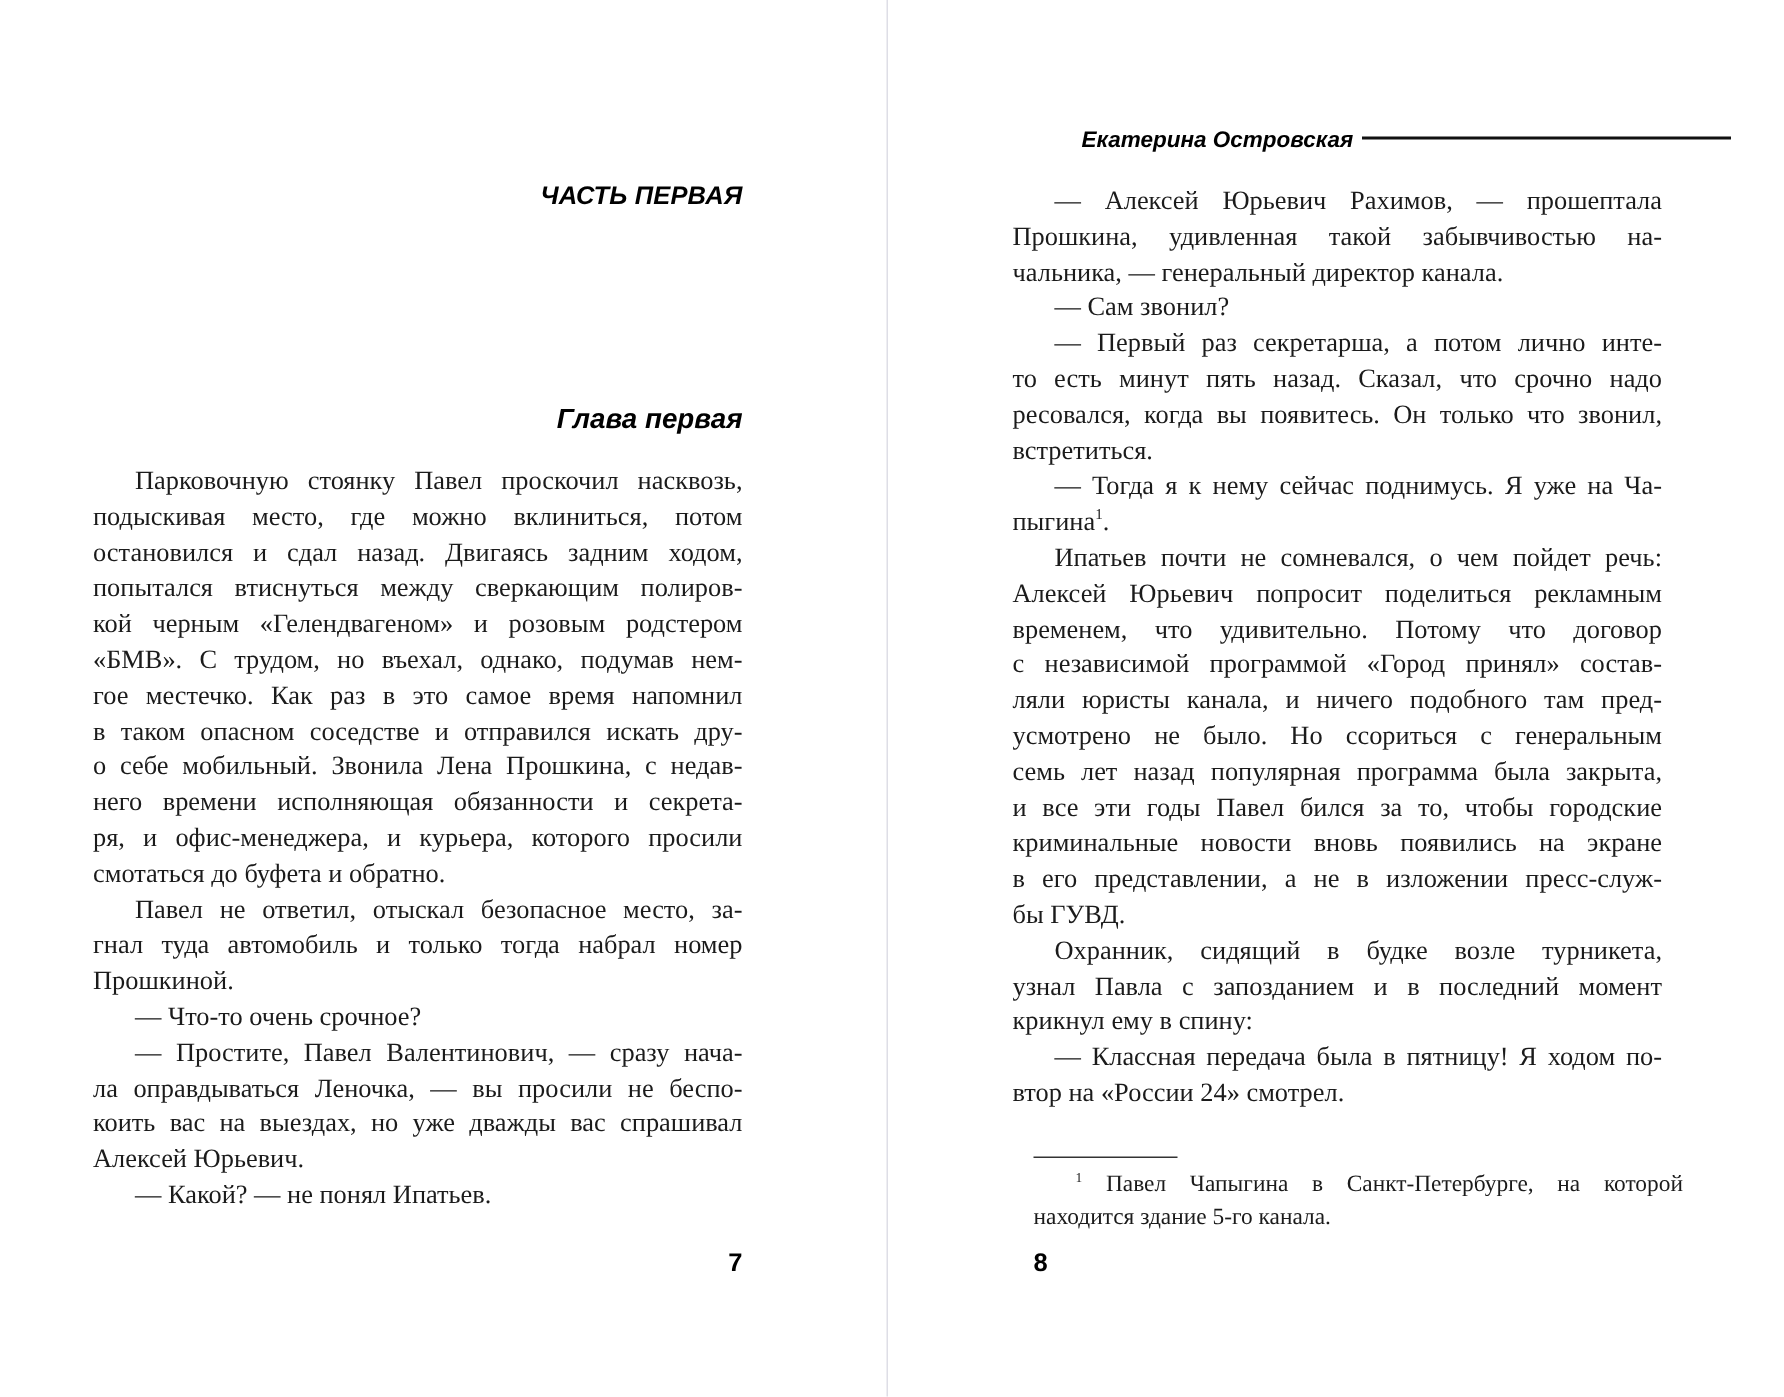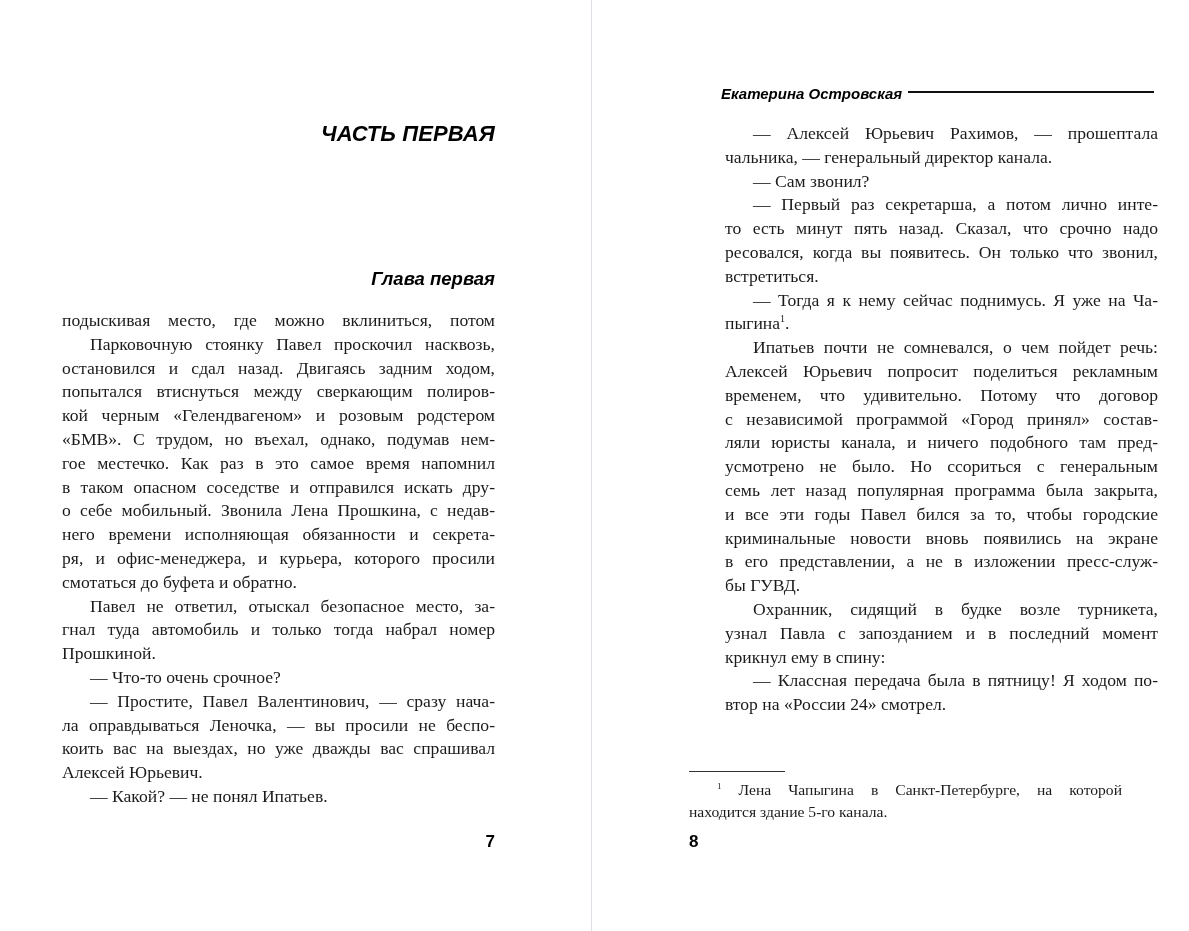--- a/index.html
+++ b/index.html
@@ -42,39 +42,39 @@
     font-weight: bold;
     font-style: italic;
     color: #000;
   }
 
   
   .part-title {
     position: absolute;
     right: 96px;
     top: 121px;
-    font-size: 22px;
+    font-size: 17px;
     letter-spacing: 0.1px;
     text-align: right;
   }
   .chapter-title {
     position: absolute;
     right: 96px;
     top: 268px;
     font-size: 18.5px;
   }
   .left-text {
     position: absolute;
     left: 62px;
     top: 309px;
     width: 433px;
   }
   .right-text {
     position: absolute;
-    left: 725px;
+    left: 675px;
     top: 122px;
     width: 433px;
   }
   .para {
     margin: 0;
     text-indent: 28px;
     text-align: justify;
     hyphens: manual;
   }
   .para .line {
@@ -152,22 +152,22 @@
   .footnote .sup { font-size: 9px; vertical-align: 6px; }
 </style>
 </head>
 <body>
 
 <div class="page page-left">
   <div class="part-title sans-bold-italic">ЧАСТЬ ПЕРВАЯ</div>
   <div class="chapter-title sans-bold-italic">Глава первая</div>
   <div class="left-text serif" id="left-text">
       <div class="para">
+        <span class="line first">Парковочную стоянку Павел проскочил насквозь,</span>
         <span class="line rest">подыскивая место, где можно вклиниться, потом</span>
-        <span class="line first">Парковочную стоянку Павел проскочил насквозь,</span>
         <span class="line rest">остановился и сдал назад. Двигаясь задним ходом,</span>
         <span class="line rest">попытался втиснуться между сверкающим полиров-</span>
         <span class="line rest">кой черным «Гелендвагеном» и розовым родстером</span>
         <span class="line rest">«БМВ». С трудом, но въехал, однако, подумав нем-</span>
         <span class="line rest">гое местечко. Как раз в это самое время напомнил</span>
         <span class="line rest">в таком опасном соседстве и отправился искать дру-</span>
         <span class="line rest">о себе мобильный. Звонила Лена Прошкина, с недав-</span>
         <span class="line rest">него времени исполняющая обязанности и секрета-</span>
         <span class="line rest">ря, и офис-менеджера, и курьера, которого просили</span>
         <span class="line rest last">смотаться до буфета и обратно.</span>
@@ -198,20 +198,21 @@
 <div class="page page-right"></div>
 
 <div class="running-header">
   <span class="author sans-bold-italic">Екатерина Островская</span>
   <span class="rule"></span>
 </div>
 
 <div class="right-text serif" id="right-text">
     <div class="para">
       <span class="line first">—  Алексей Юрьевич Рахимов, — прошептала</span>
+      <span class="line rest">Прошкина, удивленная такой забывчивостью на-</span>
       <span class="line rest last">чальника, — генеральный директор канала.</span>
     </div>
     <div class="para">
       <span class="line first last">—  Сам звонил?</span>
     </div>
     <div class="para">
       <span class="line first">—  Первый раз секретарша, а потом лично инте-</span>
       <span class="line rest">то есть минут пять назад. Сказал, что срочно надо</span>
       <span class="line rest">ресовался, когда вы появитесь. Он только что звонил,</span>
       <span class="line rest last">встретиться.</span>
@@ -239,17 +240,17 @@
       <span class="line rest last">крикнул ему в спину:</span>
     </div>
     <div class="para">
       <span class="line first">—  Классная передача была в пятницу! Я ходом по-</span>
       <span class="line rest last">втор на «России 24» смотрел.</span>
     </div>
   </div>
 
 <div class="footnote-rule"></div>
 <div class="footnote">
-  <span class="line first"><span class="sup">1</span> <span>Лена Чапыгина в Санкт-Петербурге, на которой</span></span>
+  <span class="line first"><span class="sup">1</span> <span>Павел Чапыгина в Санкт-Петербурге, на которой</span></span>
   <span class="line">находится здание 5-го канала.</span>
 </div>
 
 <div class="page-number right">8</div>
 
 </body></html>

